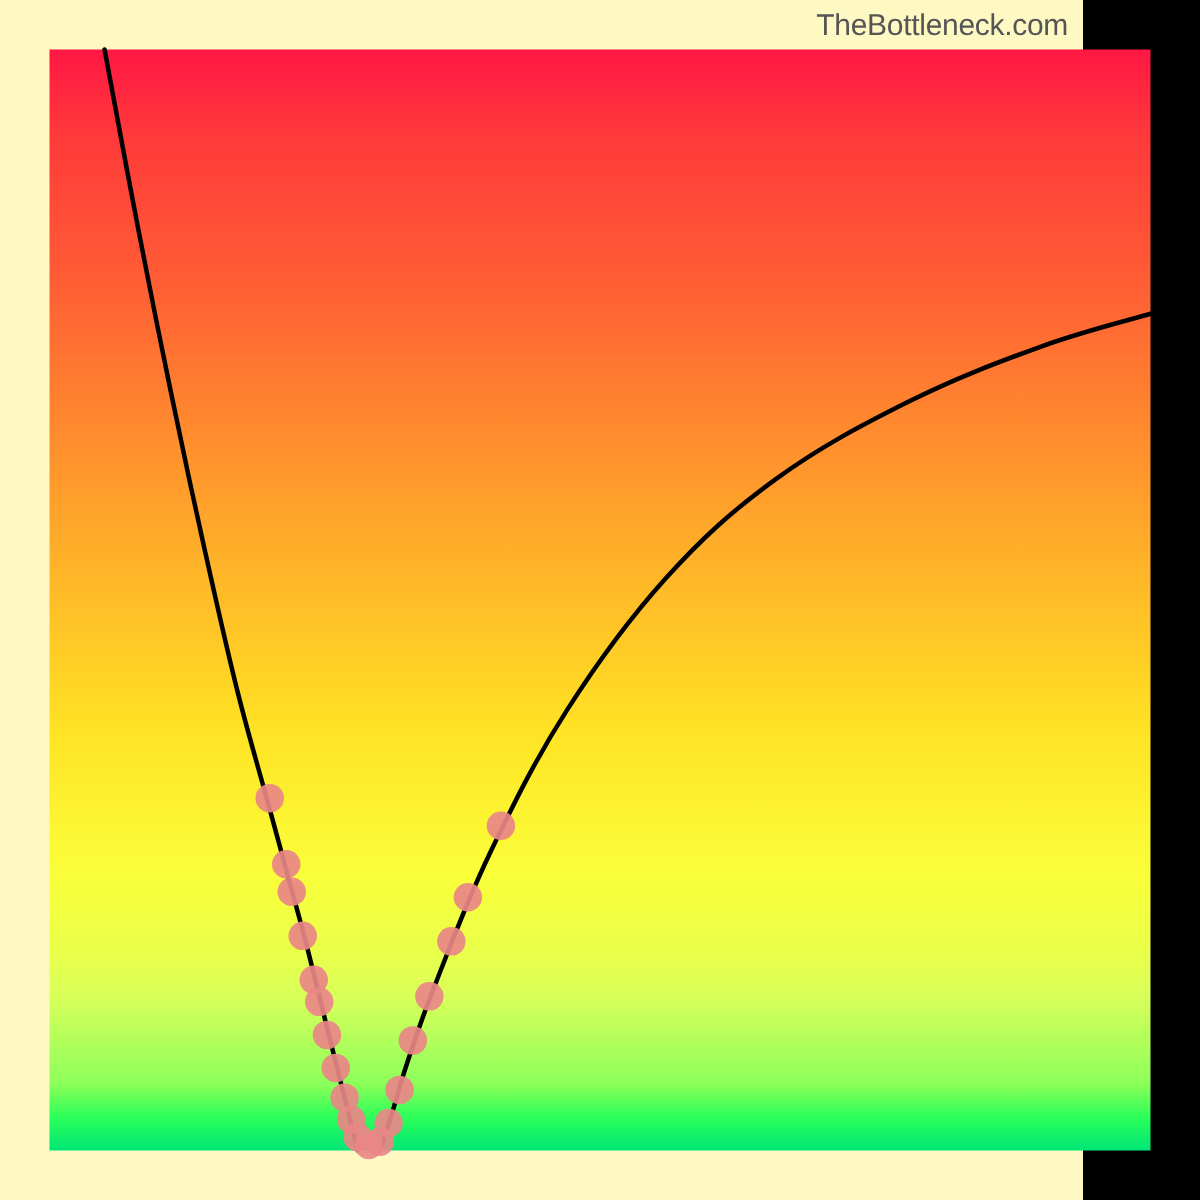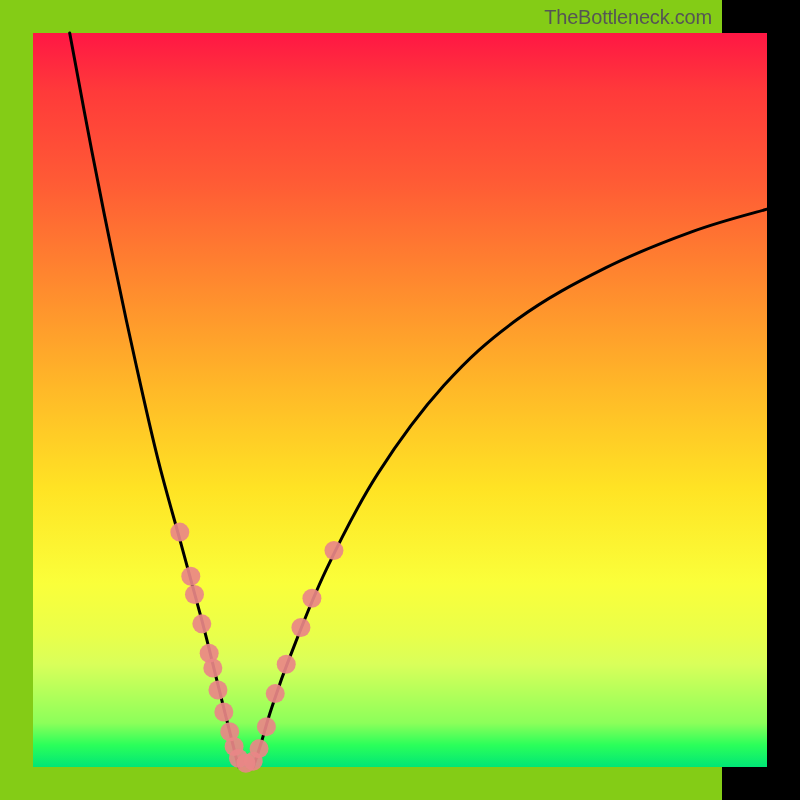--- a/index.html
+++ b/index.html
@@ -10,21 +10,21 @@
     background: #000;
     overflow: hidden;
     font-family: Arial, Helvetica, sans-serif;
   }
   .frame {
     position: absolute;
     left: 0;
     top: 0;
     width: 722px;
     height: 800px;
-    background: #84cc16;
+    background: #fef9c3;
   }
   .plot {
     position: absolute;
     left: 33px;
     top: 33px;
     width: 734px;
     height: 734px;
     
     background: linear-gradient(to bottom,
       #ff1744 0%,

